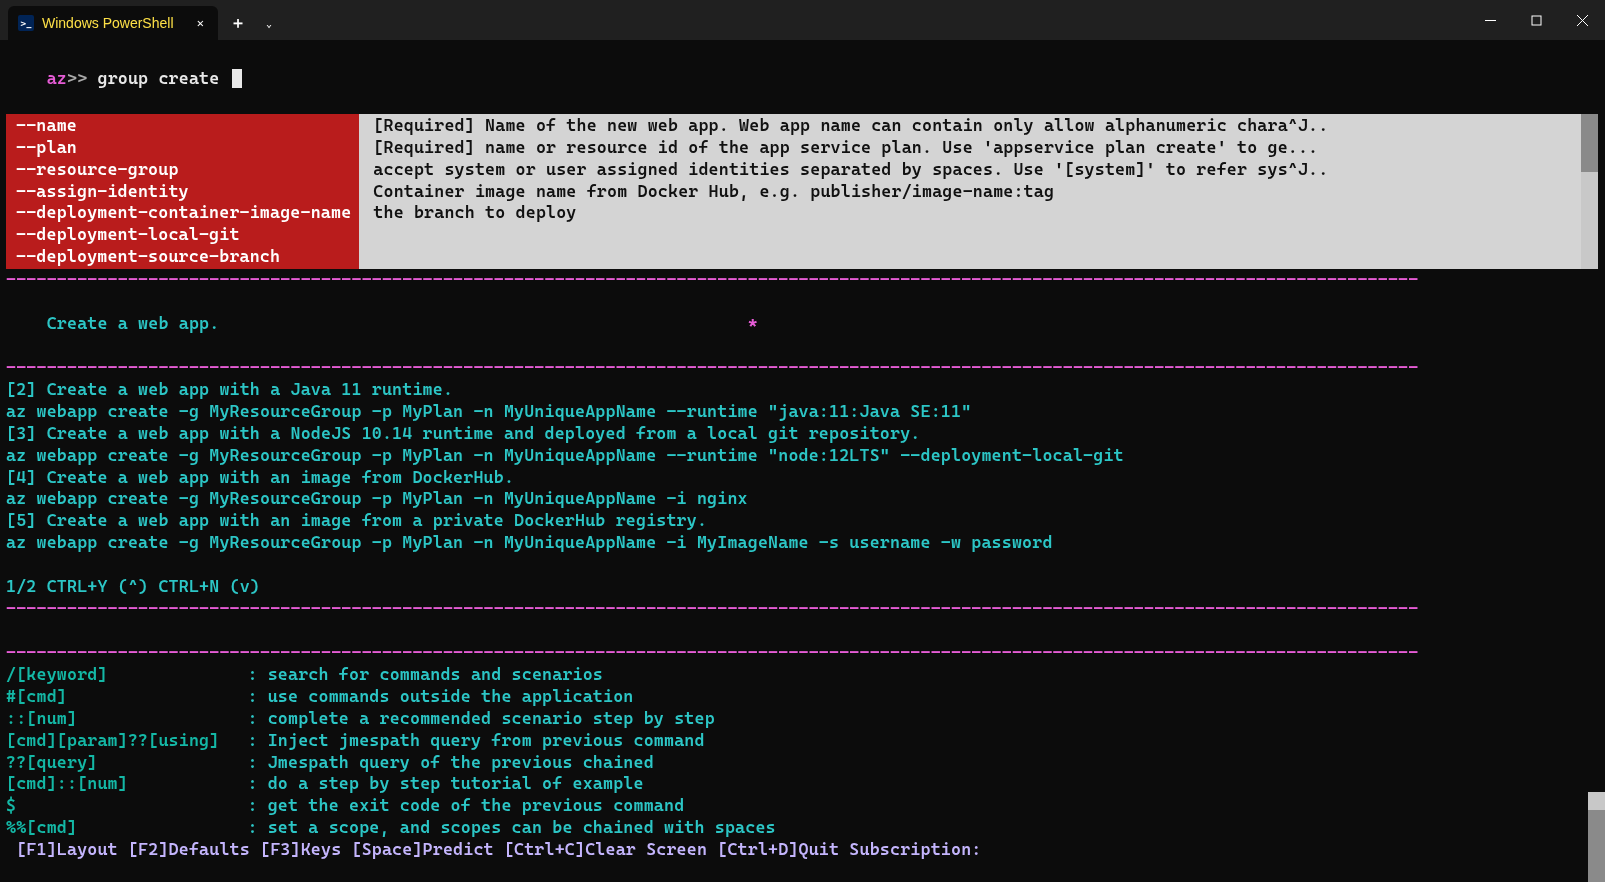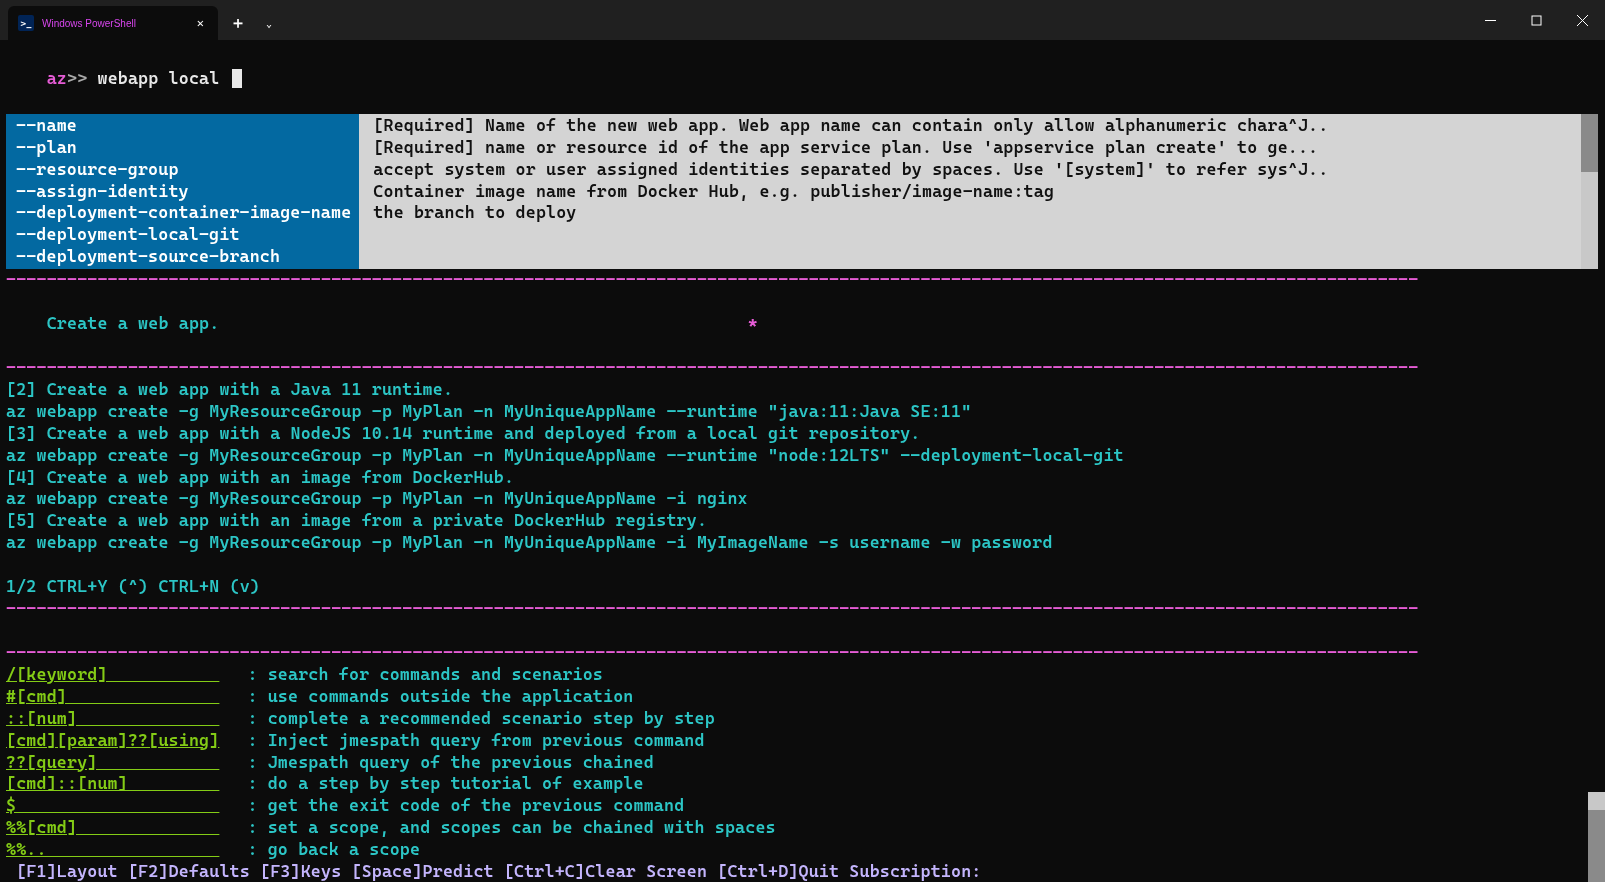--- a/index.html
+++ b/index.html
@@ -15,54 +15,54 @@
   height:40px; background:#202020; display:flex; align-items:flex-end;
 }
 .tab {
   background:#0c0c0c; height:34px; display:flex; align-items:center;
   padding:0 10px 0 10px; border-top-left-radius:6px; border-top-right-radius:6px;
   margin-left:8px; gap:8px; min-width:210px;
 }
 .tab-icon { width:16px; height:16px; background:#012456; display:flex;
   align-items:center; justify-content:center; font-size:10px; color:#fff;
   border-radius:2px;}
-.tab-title { color:#d946ef; font-family:'Segoe UI',sans-serif; font-size:10px; flex:1;
+.tab-title { color:#fde047; font-family:'Segoe UI',sans-serif; font-size:14px; flex:1;
   font-weight:400;}
 .tab-close { color:#fff; font-size:12px; cursor:pointer; padding:2px 4px;}
 .newtab { color:#fff; padding:0 12px; font-size:16px; cursor:pointer; height:34px;
   display:flex; align-items:center;}
 .tabdrop { color:#fff; padding:0 8px; font-size:10px; cursor:pointer; height:34px;
   display:flex; align-items:center;}
 .win-controls { margin-left:auto; display:flex; height:40px;}
 .win-btn { width:46px; display:flex; align-items:center; justify-content:center;
   color:#fff; cursor:pointer; font-family:'Segoe UI',sans-serif; font-size:11px;}
 .win-btn svg { width:11px; height:11px; stroke:#fff; stroke-width:1; fill:none;}
 .terminal { padding:6px 4px 0 6px; line-height:1.29; letter-spacing:0.2px;}
 .prompt-line { white-space:pre; }
 .pr-name { color:#e65cd6; }
 .pr-sym  { color:#aaaaaa; }
 .cmd     { color:#e8e8e8; }
 .cursor  { display:inline-block; width:10px; height:19px; background:#e8e8e8;
   vertical-align:text-bottom; margin-left:2px;}
 .dropdown {
   display:flex; margin-top:2px; background:#d4d4d4; width:1592px;
 }
-.dd-left { background:#0369a1; color:#fff; padding:1px 8px 1px 10px; }
+.dd-left { background:#b91c1c; color:#fff; padding:1px 8px 1px 10px; }
 .dd-left .opt { white-space:pre; }
 .dd-right { flex:1; color:#111; padding:1px 0 18px 14px; position:relative;}
 .dd-right .desc { white-space:pre; overflow:hidden; }
 .dd-scroll {
   position:absolute; right:0; top:0; bottom:0; width:17px; background:#c8c8c8;
 }
 .dd-thumb { position:absolute; top:0; right:0; width:17px; height:58px;
   background:#8a8a8a;}
 .dashes { color:#e65cd6; white-space:pre; overflow:hidden;}
 .cyan  { color:#2cc6c6; }
 .line  { white-space:pre; }
-.help-label { color:#84cc16; display:inline-block;text-decoration:underline; }
+.help-label { color:#14b8a6; display:inline-block; }
 .help-desc  { color:#2cc6c6;margin-left:28px; }
 .footer-line { color:#c4b5fd; white-space:pre; }
 .page-scroll { position:absolute; right:0; bottom:0; width:17px; height:90px;
   background:#c8c8c8;}
 .page-thumb { position:absolute; bottom:0; right:0; width:17px; height:72px;
   background:#8a8a8a;}
 </style>
 </head>
 <body>
 
@@ -90,21 +90,21 @@
           <line x1="0" y1="0" x2="11" y2="11"></line>
           <line x1="11" y1="0" x2="0" y2="11"></line>
         </svg>
     </div>
   </div>
 </div>
 
 <div class="terminal">
 
   <div class="prompt-line">
-    <span class="pr-name">az</span><span class="pr-sym">&gt;&gt; </span><span class="cmd">webapp local </span><span class="cursor"></span>
+    <span class="pr-name">az</span><span class="pr-sym">&gt;&gt; </span><span class="cmd">group create </span><span class="cursor"></span>
   </div>
 
   <div class="dropdown">
     <div class="dd-left">
       <div class="opt">--name</div>
       <div class="opt">--plan</div>
       <div class="opt">--resource-group</div>
       <div class="opt">--assign-identity</div>
       <div class="opt">--deployment-container-image-name</div>
       <div class="opt">--deployment-local-git</div>
@@ -145,21 +145,20 @@
 
   <div id="help-block">
       <div class="line"><span class="help-label">/[keyword]           </span><span class="help-desc">: search for commands and scenarios</span></div>
       <div class="line"><span class="help-label">#[cmd]               </span><span class="help-desc">: use commands outside the application</span></div>
       <div class="line"><span class="help-label">::[num]              </span><span class="help-desc">: complete a recommended scenario step by step</span></div>
       <div class="line"><span class="help-label">[cmd][param]??[using]</span><span class="help-desc">: Inject jmespath query from previous command</span></div>
       <div class="line"><span class="help-label">??[query]            </span><span class="help-desc">: Jmespath query of the previous chained</span></div>
       <div class="line"><span class="help-label">[cmd]::[num]         </span><span class="help-desc">: do a step by step tutorial of example</span></div>
       <div class="line"><span class="help-label">$                    </span><span class="help-desc">: get the exit code of the previous command</span></div>
       <div class="line"><span class="help-label">%%[cmd]              </span><span class="help-desc">: set a scope, and scopes can be chained with spaces</span></div>
-      <div class="line"><span class="help-label">%%..                 </span><span class="help-desc">: go back a scope</span></div>
     </div>
 
   <div class="footer-line"> [F1]Layout [F2]Defaults [F3]Keys [Space]Predict [Ctrl+C]Clear Screen [Ctrl+D]Quit Subscription:</div>
 
 </div>
 
 <div class="page-scroll">
   <div class="page-thumb"></div>
 </div>
 

